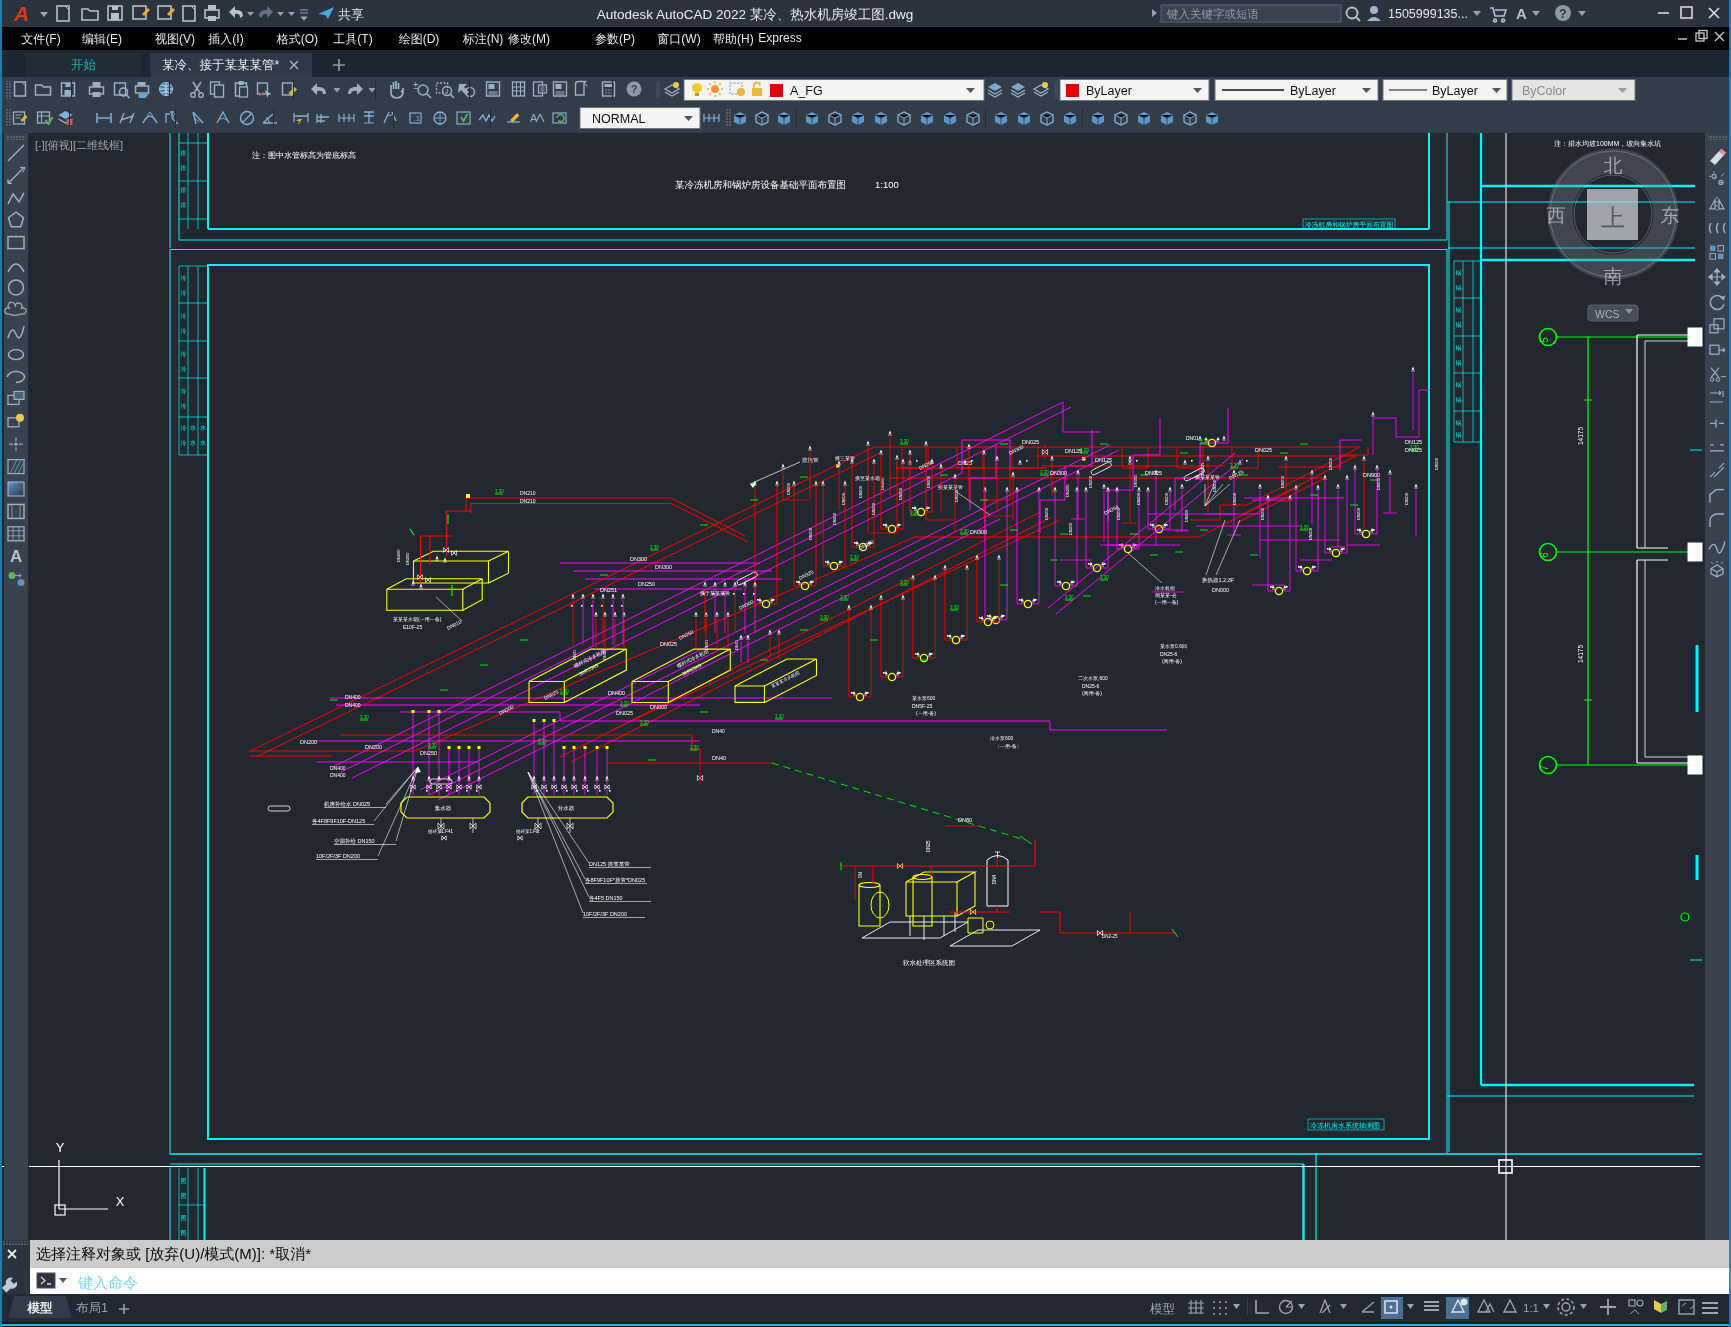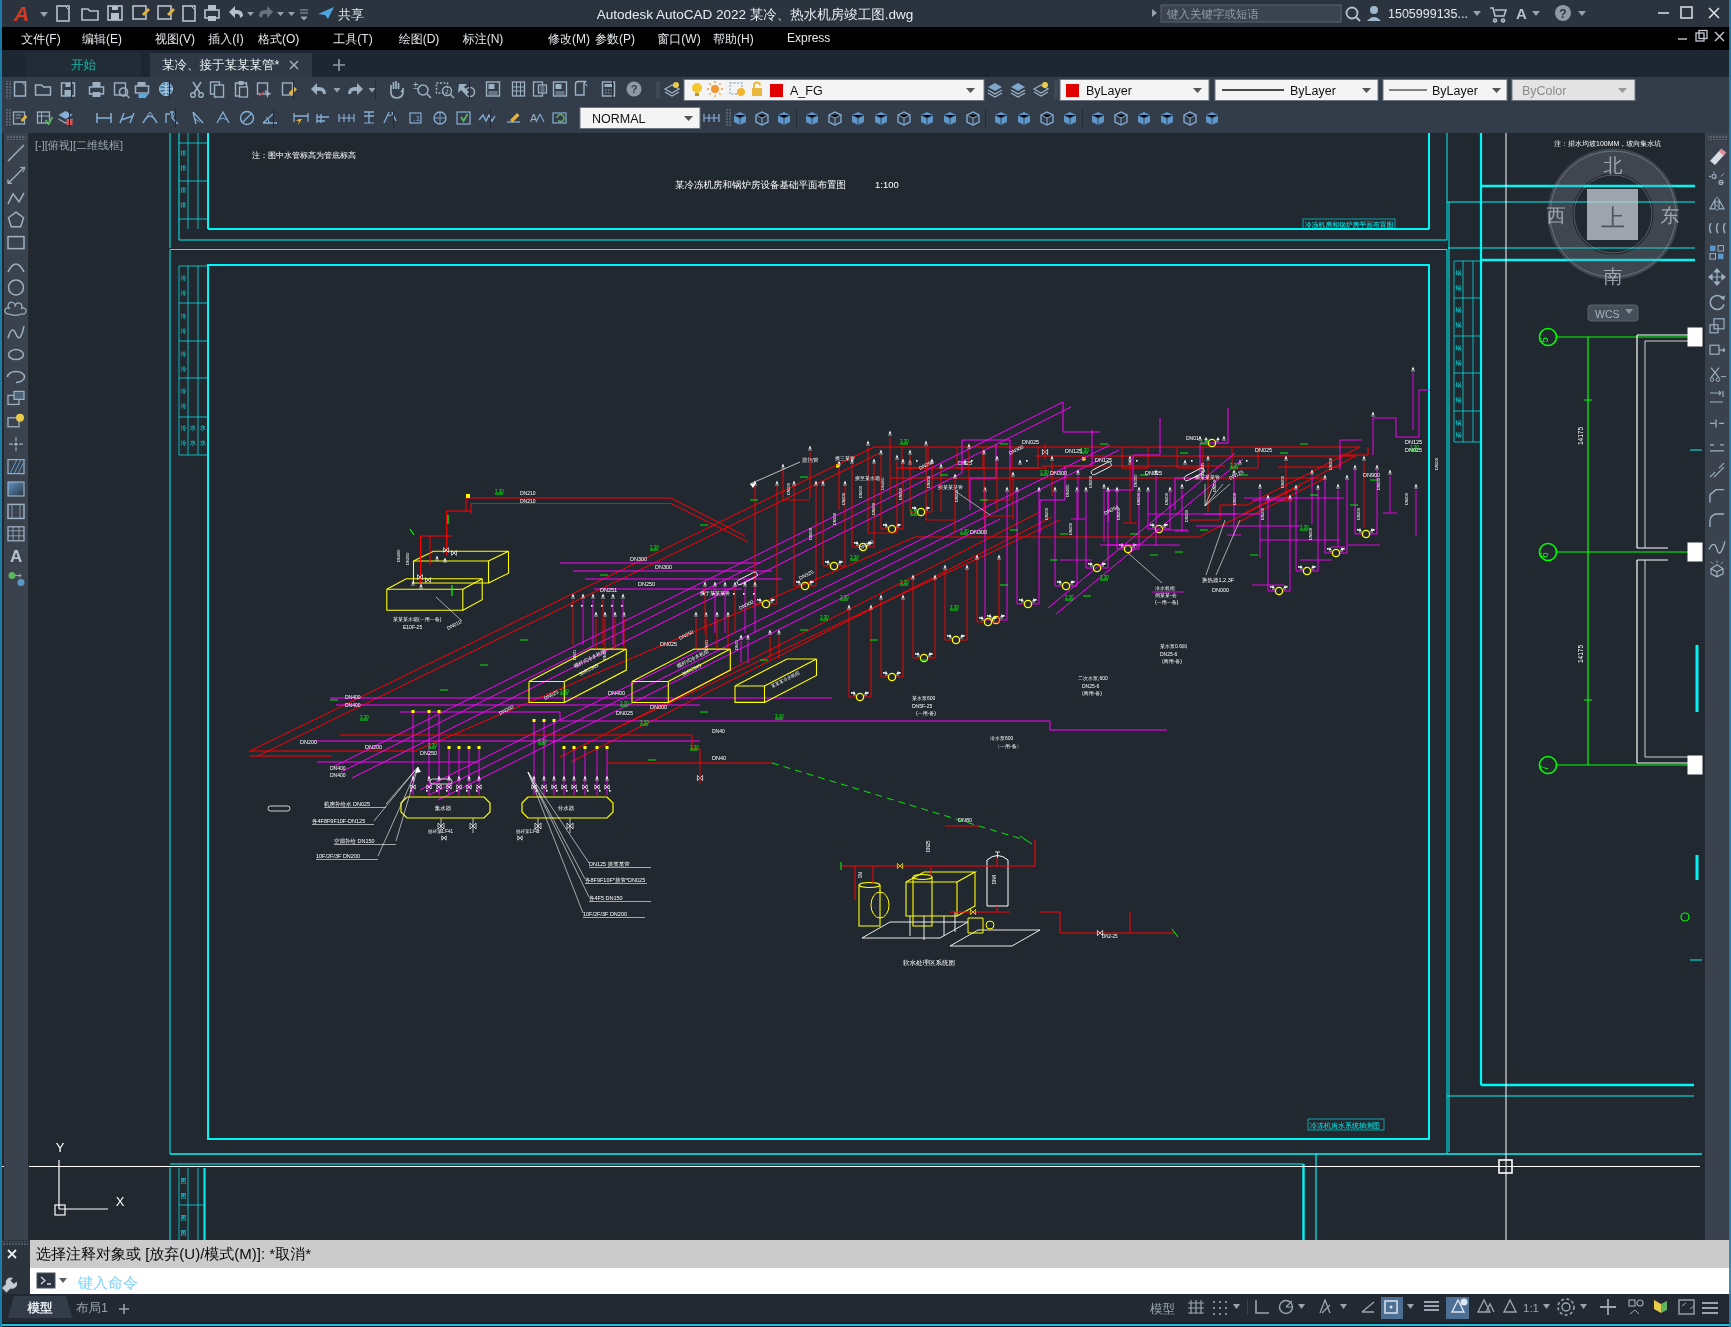--- a/index.html
+++ b/index.html
@@ -61,29 +61,29 @@
       <path d="M1658 13 h11" stroke="#dde3e9" stroke-width="1.5"></path>
       <rect x="1681" y="7" width="11" height="11" fill="none" stroke="#dde3e9" stroke-width="1.5"></rect>
       <path d="M1709 8 l10 10 M1719 8 l-10 10" stroke="#dde3e9" stroke-width="1.5"></path>
     </svg>
   </div>
 <div class="abs" id="menubar">
     <span class="mi" style="left:11px;width:60px;text-align:center">文件(F)</span>
     <span class="mi" style="left:72px;width:60px;text-align:center">编辑(E)</span>
     <span class="mi" style="left:135px;width:60px;text-align:right">视图(V)</span>
     <span class="mi" style="left:196px;width:60px;text-align:center">插入(I)</span>
-    <span class="mi" style="left:258px;width:60px;text-align:left">格式(O)</span>
+    <span class="mi" style="left:258px;width:60px;text-align:right">格式(O)</span>
     <span class="mi" style="left:323px;width:60px;text-align:center">工具(T)</span>
     <span class="mi" style="left:389px;width:60px;text-align:center">绘图(D)</span>
     <span class="mi" style="left:453px;width:60px;text-align:center">标注(N)</span>
-    <span class="mi" style="left:548px;width:60px;text-align:left">修改(M)</span>
+    <span class="mi" style="left:490px;width:60px;text-align:right">修改(M)</span>
     <span class="mi" style="left:585px;width:60px;text-align:center">参数(P)</span>
     <span class="mi" style="left:649px;width:60px;text-align:center">窗口(W)</span>
     <span class="mi" style="left:713px;width:60px;">帮助(H)</span>
-    <span class="mi" style="left:787px;width:60px;text-align:left">Express</span>
+    <span class="mi" style="left:750px;width:60px;text-align:center">Express</span>
     <svg class="abs" style="left:1645px;top:0" width="86" height="23">
       <path d="M33 12 h9" stroke="#c3ccd5" stroke-width="1.4"></path>
       <rect x="51" y="6" width="8" height="8" fill="none" stroke="#c3ccd5" stroke-width="1.3"></rect>
       <rect x="54" y="3.5" width="8" height="8" fill="none" stroke="#c3ccd5" stroke-width="1.3"></rect>
       <path d="M70 5 l9 9 M79 5 l-9 9" stroke="#c3ccd5" stroke-width="1.4"></path>
     </svg>
   </div>
 <div class="abs" id="tabbar">
     <div class="abs" style="left:26px;top:3px;width:115px;height:24px;background:#222c37;color:#14b8a6;font-size:12.5px;text-align:center;line-height:24px">开始</div>
     <div class="abs" style="left:150px;top:3px;width:162px;height:24px;background:#2e3945;color:#e8edf2;font-size:12.5px;line-height:24px"><span style="margin-left:12px">某冷、接于某某某管*</span></div>

